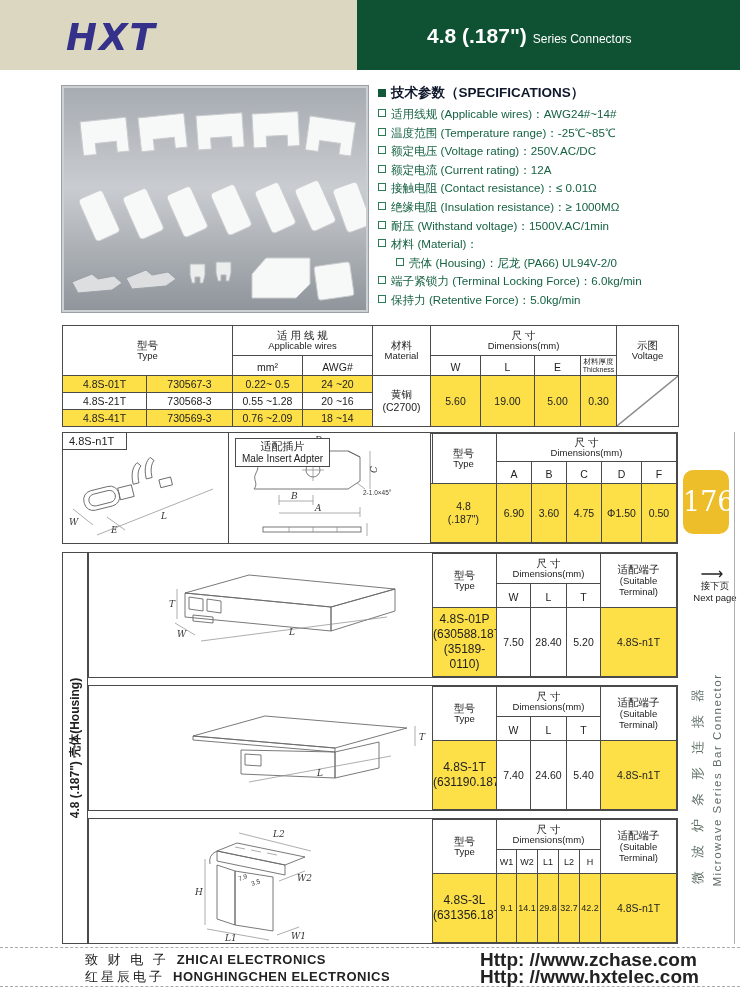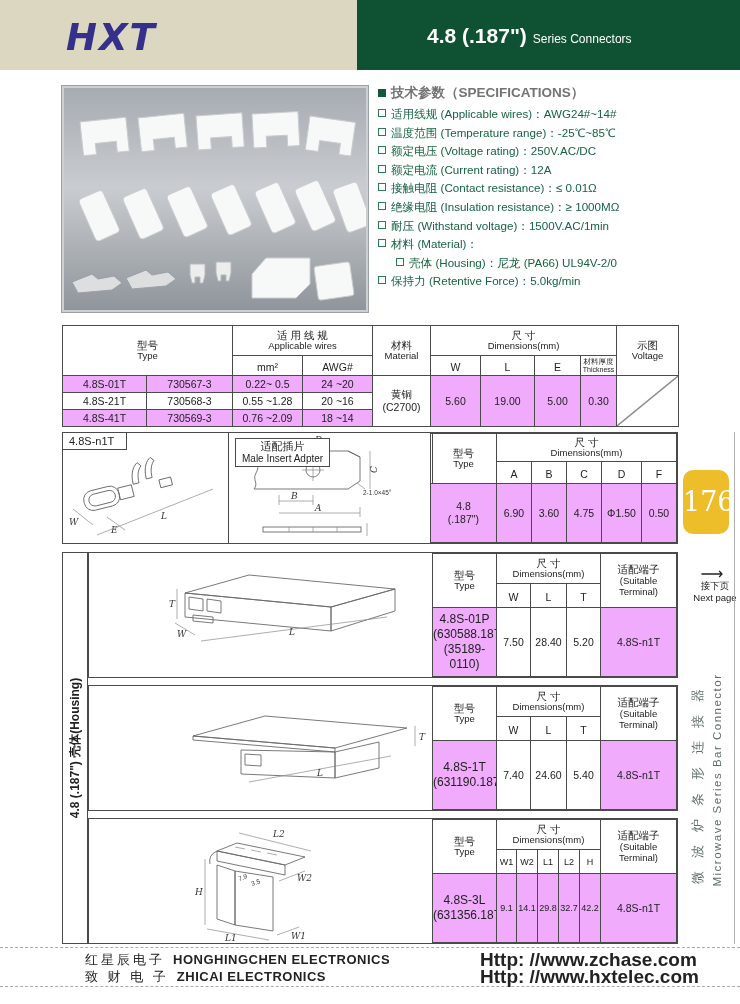--- a/index.html
+++ b/index.html
@@ -14,36 +14,36 @@
   .hdr-right{position:absolute;left:357px;top:0;width:383px;height:70px;background:#0f5233;}
   .hdr-title{position:absolute;left:70px;top:24px;color:#fff;font-size:21px;font-weight:bold;white-space:nowrap;}
   .hdr-sub{font-size:12px;font-weight:normal;margin-left:6px;}
 
   
   .photo{position:absolute;left:62px;top:86px;width:306px;height:226px;
          border:2px solid #cdd0d3;outline:1px solid #9aa0a6;box-sizing:border-box;}
 
   
   .specs{position:absolute;left:378px;top:84px;width:356px;}
-  .spec-title{font-size:13.5px;font-weight:bold;color:#737373;margin-bottom:3px;}
+  .spec-title{font-size:13.5px;font-weight:bold;color:#0f172a;margin-bottom:3px;}
   .sqf{display:inline-block;width:8px;height:8px;background:#11593a;margin-right:5px;}
   .specs ul{list-style:none;margin:0;padding:0;}
   .specs li{font-size:11.6px;color:#166243;line-height:18.6px;white-space:nowrap;}
   .sq{display:inline-block;width:6px;height:6px;border:1px solid #2a7b54;margin-right:5px;vertical-align:1px;}
   .specs li.sub{margin-left:18px;}
 
   
   table{border-collapse:collapse;table-layout:fixed;}
   th,td{border:1px solid #4a4a4a;text-align:center;vertical-align:middle;padding:0;overflow:hidden;}
   th{font-weight:normal;}
   .cn{font-size:10.5px;display:block;line-height:1.2;}
   .en{font-size:9.5px;display:block;line-height:1.15;}
   .tiny .cn{font-size:7.5px;}
   .tiny .en{font-size:7px;}
-  .green{background:#f0abfc;}
+  .green{background:#fde047;}
   .val{font-size:10.5px;}
 
   .t1{position:absolute;left:62px;top:325px;width:616px;height:100px;}
   .t1 td{font-size:10.5px;}
 
   
   .n1t{position:absolute;left:62px;top:432px;width:616px;height:112px;border:1px solid #4a4a4a;box-sizing:border-box;}
   .n1t-left{position:absolute;left:0;top:0;width:166px;height:100%;border-right:1px solid #4a4a4a;box-sizing:border-box;}
   .n1t-mid{position:absolute;left:166px;top:0;width:204px;height:100%;border-right:1px solid #4a4a4a;box-sizing:border-box;}
   .n1t-label{position:absolute;left:0;top:0;border-right:1px solid #4a4a4a;border-bottom:1px solid #4a4a4a;
@@ -152,20 +152,21 @@
     <ul>
       <li><span class="sq"></span><span>适用线规 (Applicable wires)：AWG24#~14#</span></li>
       <li><span class="sq"></span><span>温度范围 (Temperature range)：-25℃~85℃</span></li>
       <li><span class="sq"></span><span>额定电压 (Voltage rating)：250V.AC/DC</span></li>
       <li><span class="sq"></span><span>额定电流 (Current rating)：12A</span></li>
       <li><span class="sq"></span><span>接触电阻 (Contact resistance)：≤ 0.01Ω</span></li>
       <li><span class="sq"></span><span>绝缘电阻 (Insulation resistance)：≥ 1000MΩ</span></li>
       <li><span class="sq"></span><span>耐压 (Withstand voltage)：1500V.AC/1min</span></li>
       <li><span class="sq"></span><span>材料 (Material)：</span></li>
       <li class="sub"><span class="sq"></span><span>壳体 (Housing)：尼龙 (PA66) UL94V-2/0</span></li>
+      <li><span class="sq"></span><span>端子紧锁力 (Terminal Locking Force)：6.0kg/min</span></li>
       <li><span class="sq"></span><span>保持力 (Retentive Force)：5.0kg/min</span></li>
     </ul>
   </div>
 
   <table class="t1">
     <colgroup>
         <col style="width:84px">
         <col style="width:86px">
         <col style="width:70px">
         <col style="width:70px">
@@ -530,21 +531,21 @@
     <div class="vside-in">
       <div class="vside-cn">微波炉条形连接器</div>
       <div class="vside-en">Microwave Series Bar Connector</div>
     </div>
   </div>
   <div class="edge-line"></div>
 
   <div class="f-dash-top"></div>
   <div class="f-dash-bot"></div>
   <div class="f-left">
+    <div><span class="f-cn">致 财 电 子</span><span class="f-en">ZHICAI ELECTRONICS</span></div>
     <div><span class="f-cn">红星辰电子</span><span class="f-en">HONGHINGCHEN ELECTRONICS</span></div>
-    <div><span class="f-cn">致 财 电 子</span><span class="f-en">ZHICAI ELECTRONICS</span></div>
   </div>
   <div class="f-right">
     <div>Http: //www.zchase.com</div>
     <div>Http: //www.hxtelec.com</div>
   </div>
 
 </div>
 
 </body></html>

